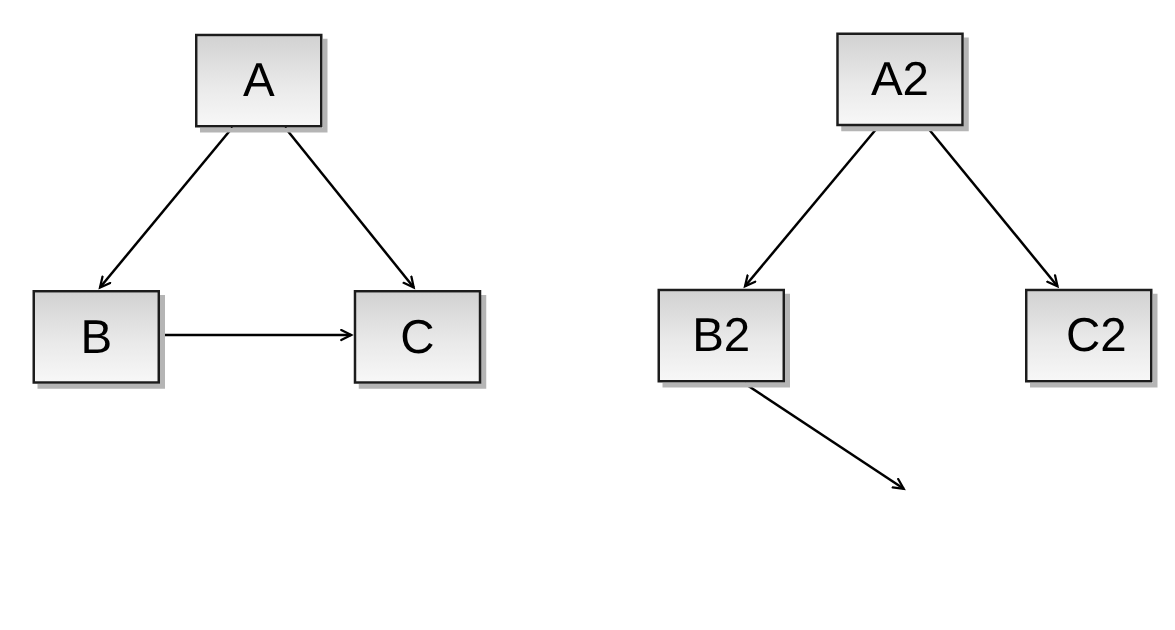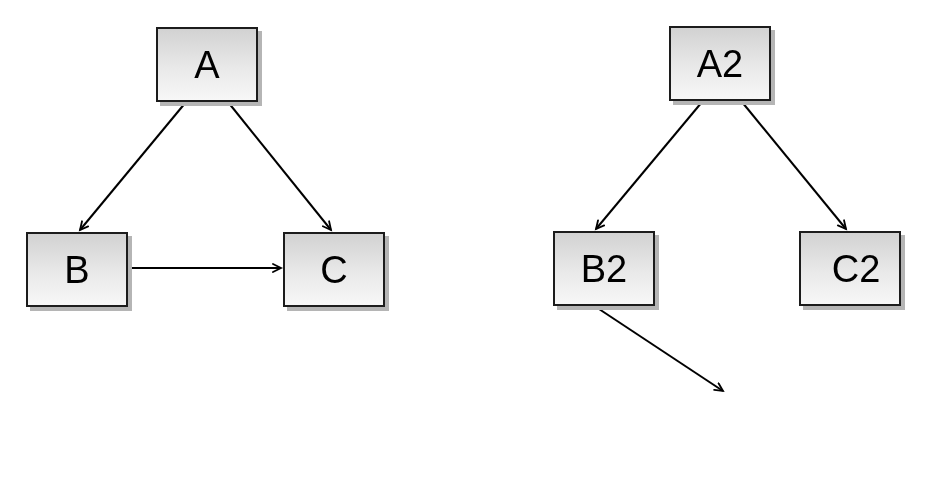--- a/index.html
+++ b/index.html
@@ -38,22 +38,22 @@
     font-size: 38px;
     color: #000000;
     line-height: 1;
     user-select: none;
   }
   
   .pos-a  { left: 156px; top: 27px;  }
   .pos-b  { left: 26px;  top: 232px; }
   .pos-c  { left: 283px; top: 232px; }
   .pos-a2 { left: 669px; top: 26px; align-items: center;  }
-  .pos-b2 { left: 553px; top: 231px; }
-  .pos-c2 { left: 799px; top: 231px; padding-left: 12px; }
+  .pos-b2 { left: 526px; top: 231px; }
+  .pos-c2 { left: 820px; top: 231px; padding-left: 12px; }
   .pos-c3 { left: 676px; top: 393px; }
   .edge {
     stroke: #000000;
     stroke-width: 2;
   }
 </style>
 </head>
 <body>
 
 <div class="canvas">

